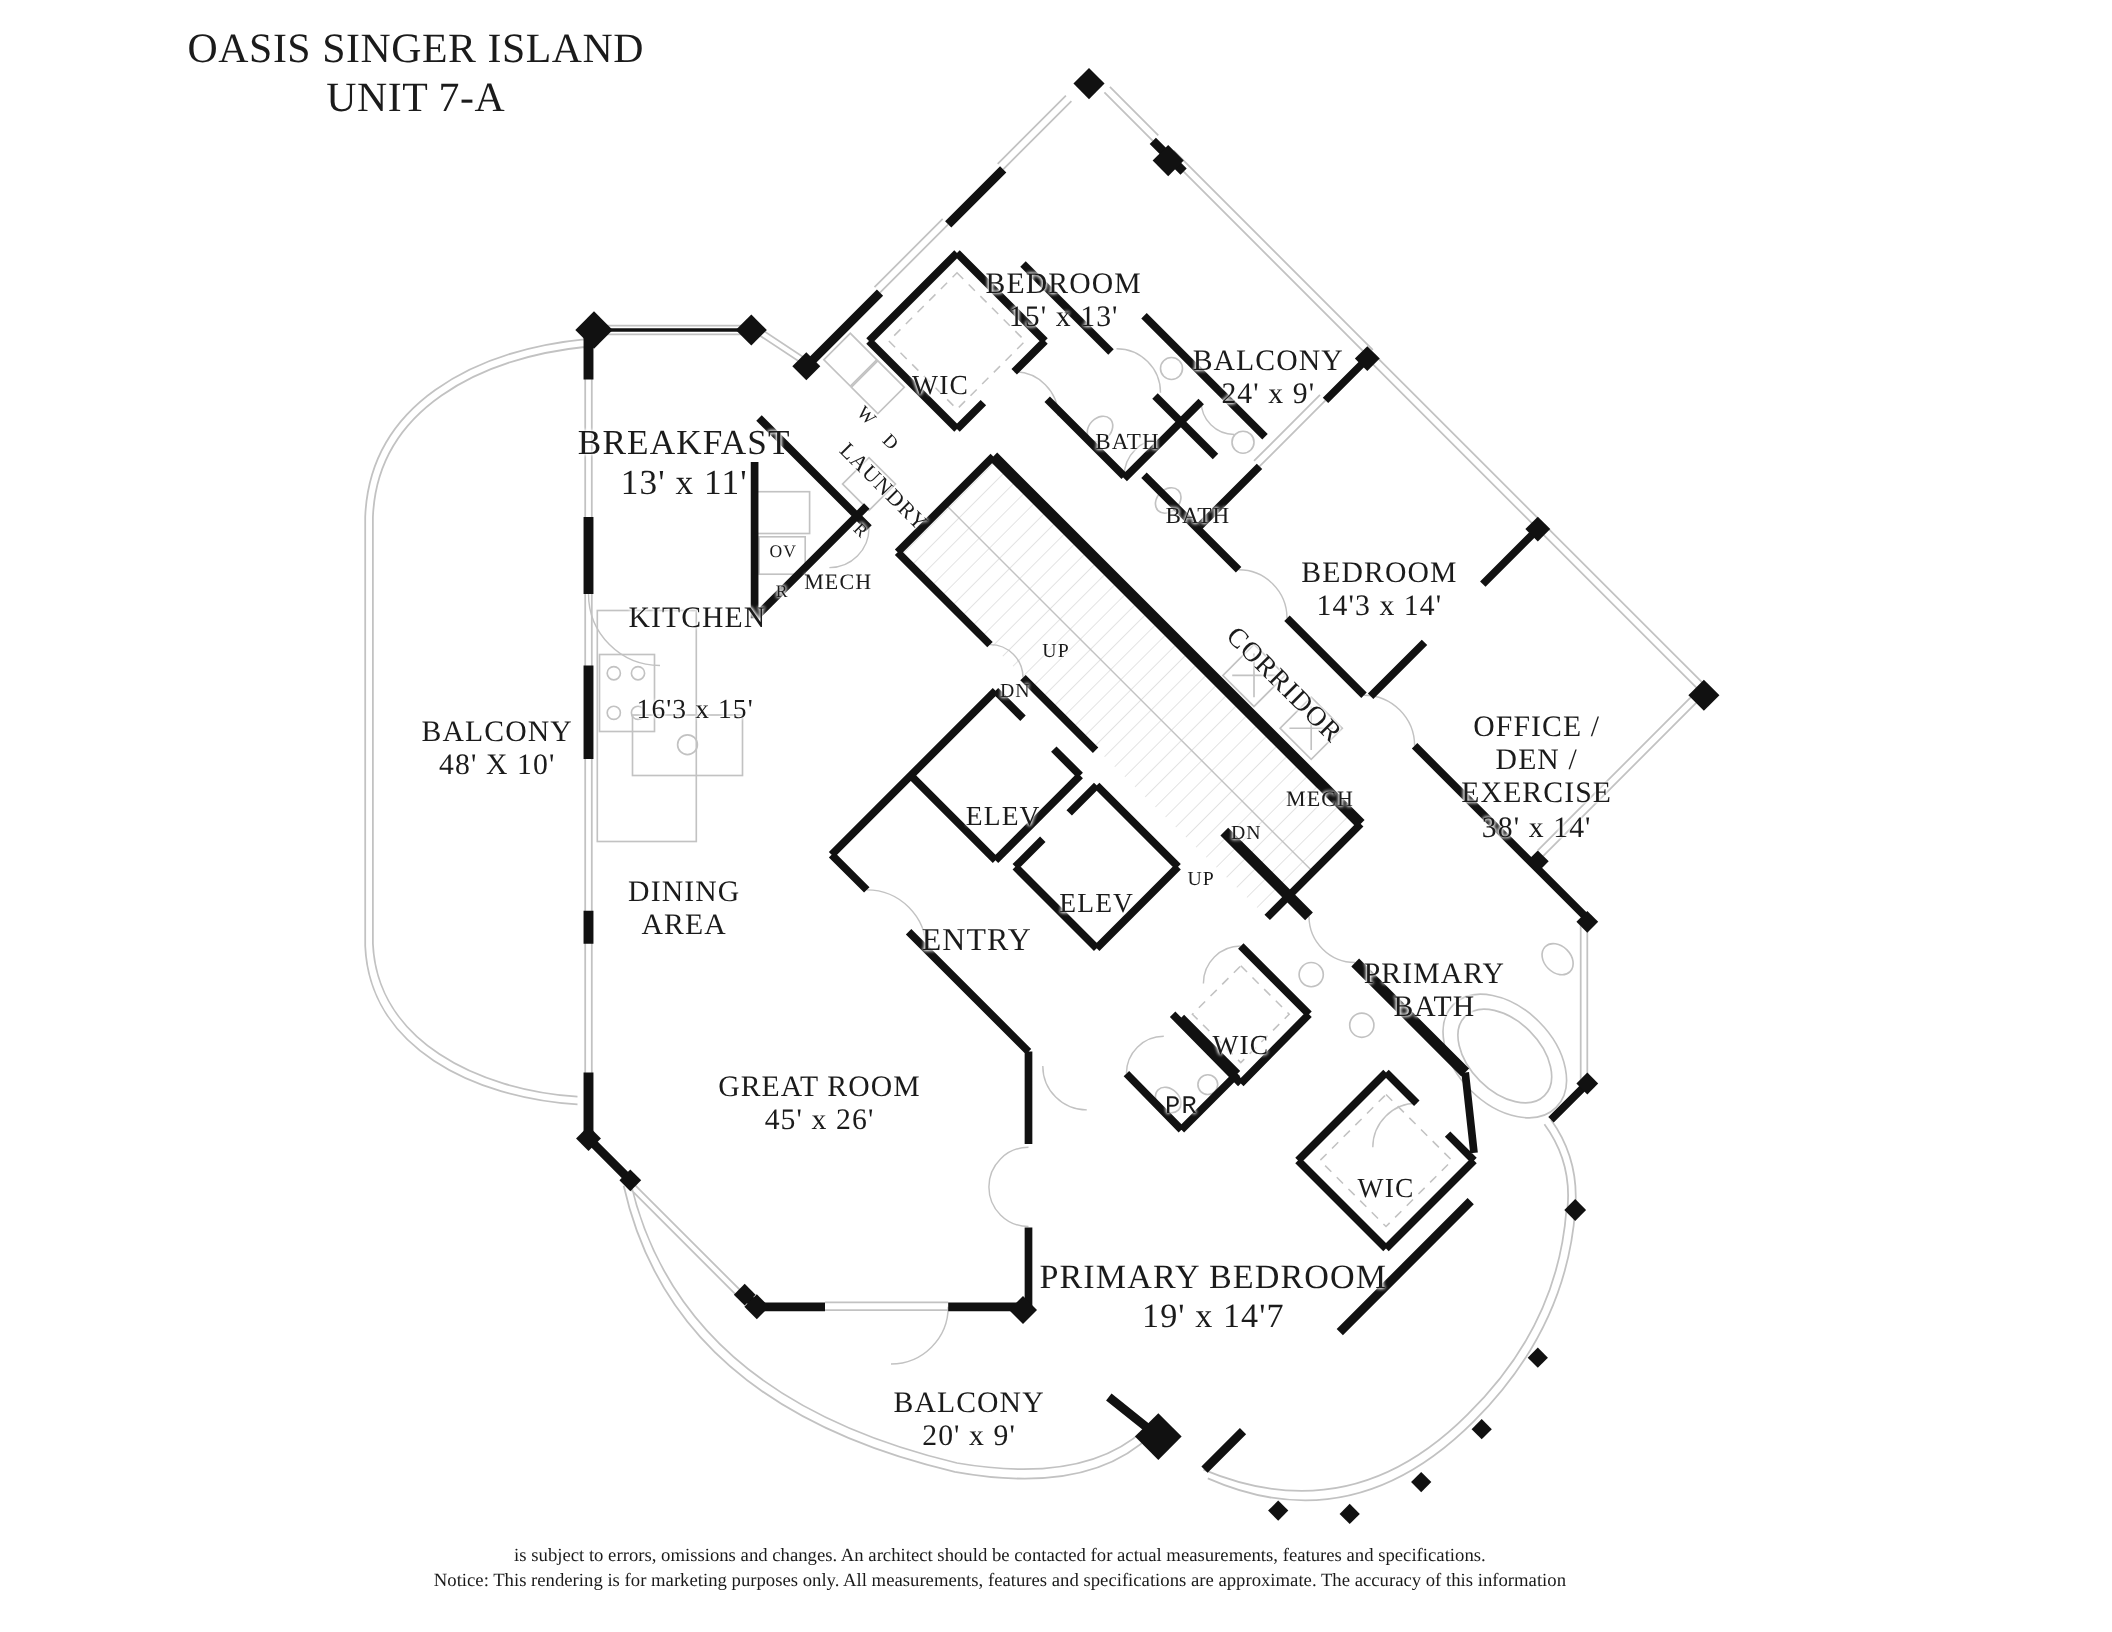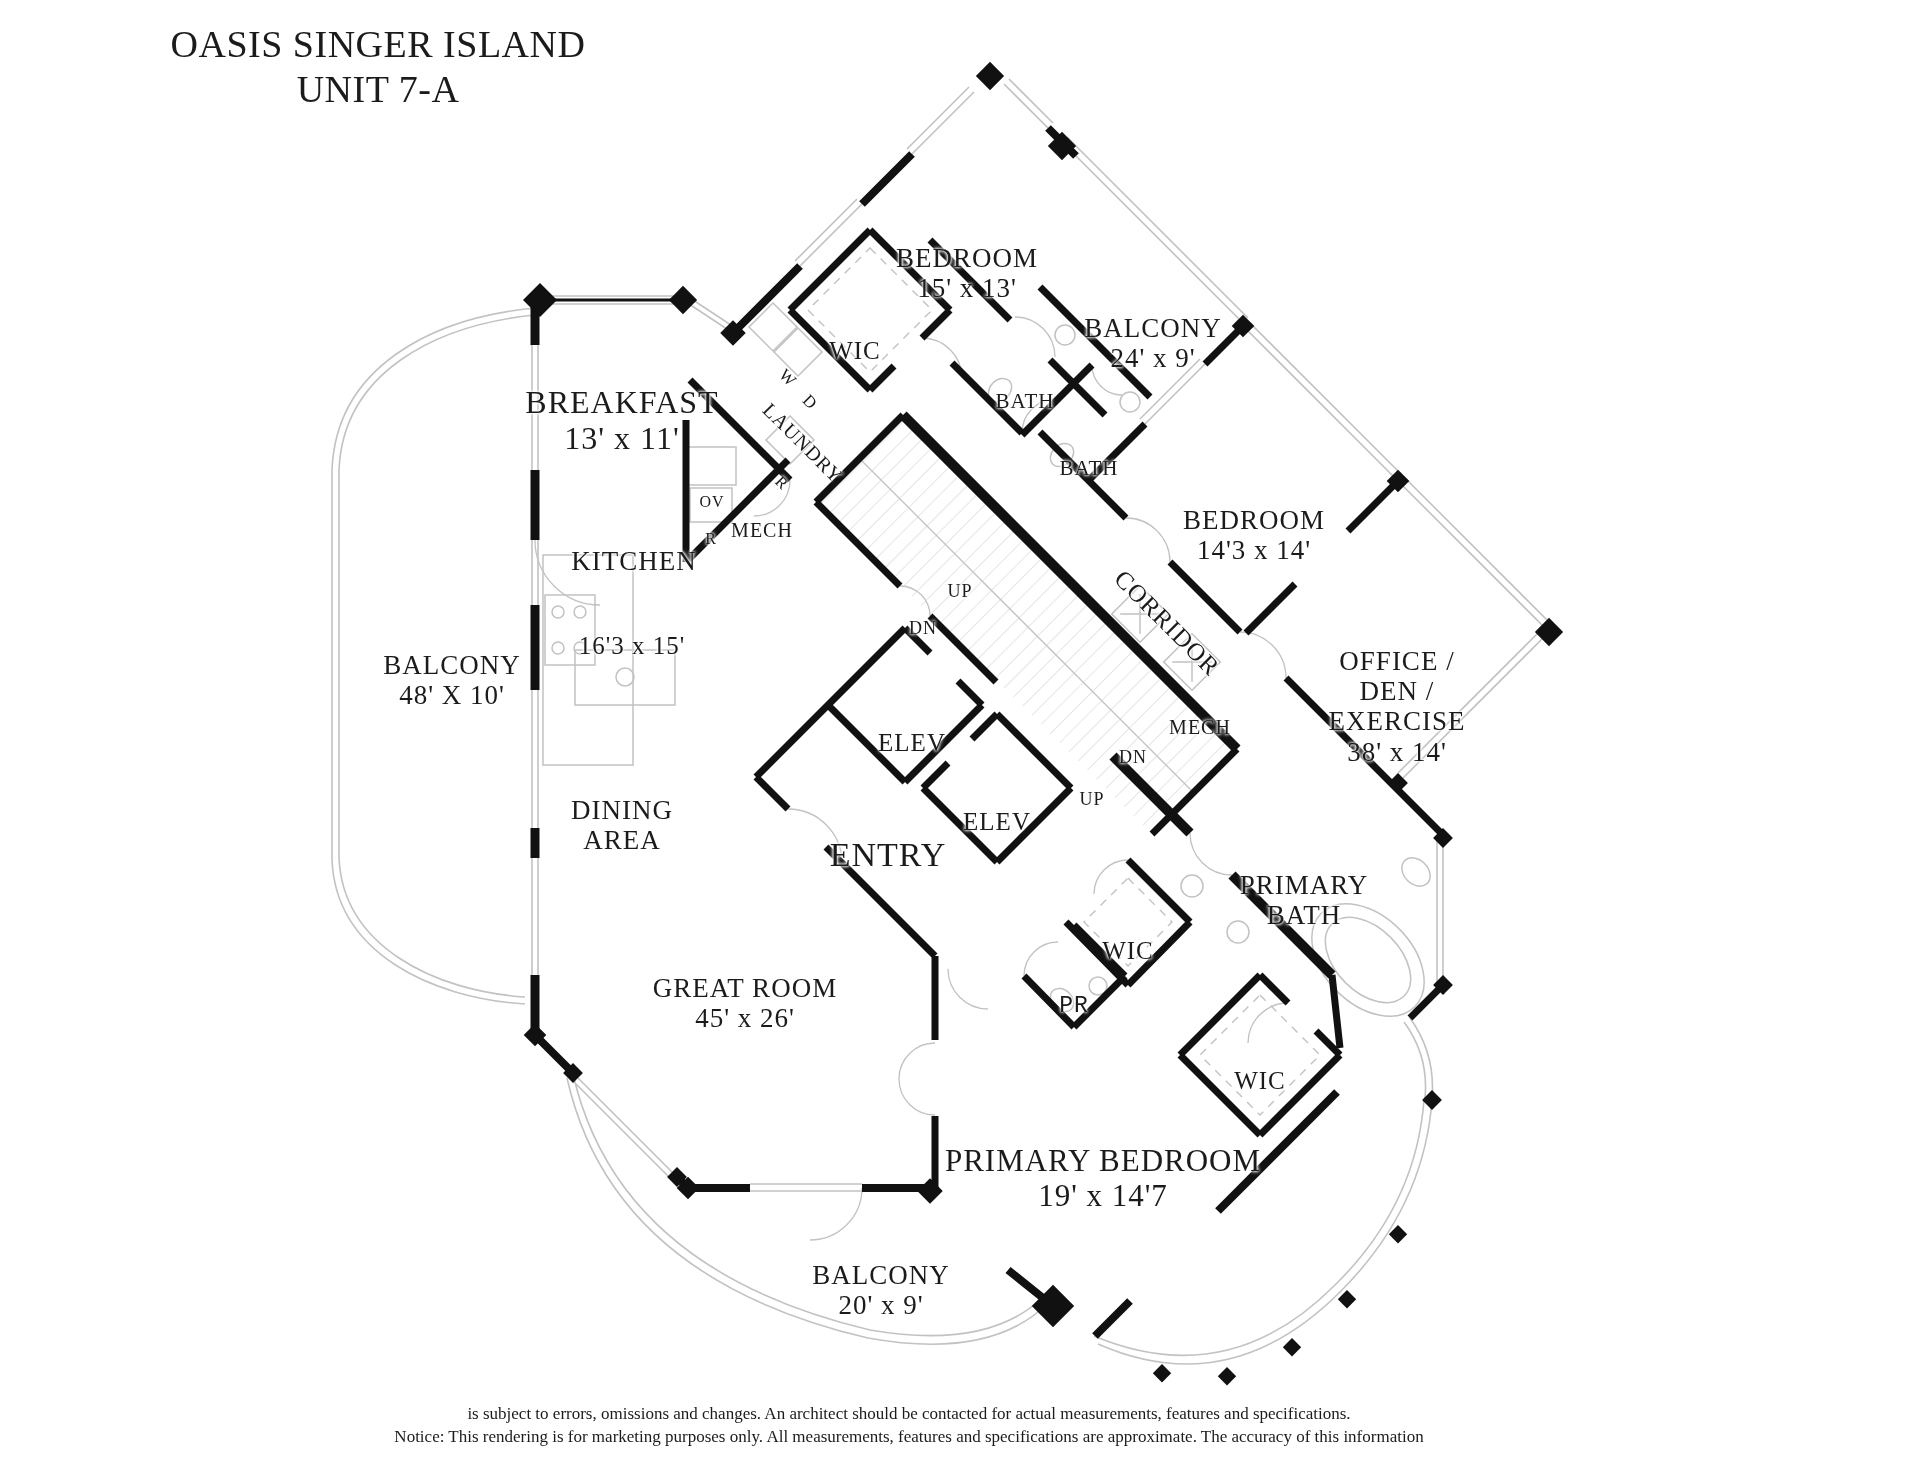--- a/index.html
+++ b/index.html
@@ -288,21 +288,21 @@
       </div>
       <div class="lbl" style="left: 923px; top: 592px; font-size: 18px; transform: translate(-50%, -50%);">
         <div>DN</div>
       </div>
       <div class="lbl" style="left: 912px; top: 707px; font-size: 25px; transform: translate(-50%, -50%);">
         <div>ELEV</div>
       </div>
       <div class="lbl" style="left: 997px; top: 786px; font-size: 25px; transform: translate(-50%, -50%);">
         <div>ELEV</div>
       </div>
-      <div class="lbl" style="left: 888px; top: 819px; font-size: 34px; transform: translate(-50%, -50%);">
+      <div class="lbl" style="left: 888px; top: 819px; font-size: 29px; transform: translate(-50%, -50%);">
         <div>ENTRY</div>
       </div>
       <div class="lbl" style="left: 1133px; top: 721px; font-size: 18px; transform: translate(-50%, -50%);">
         <div>DN</div>
       </div>
       <div class="lbl" style="left: 1092px; top: 763px; font-size: 18px; transform: translate(-50%, -50%);">
         <div>UP</div>
       </div>
       <div class="lbl" style="left: 1200px; top: 691px; font-size: 20px; transform: translate(-50%, -50%);">
         <div>MECH</div>

